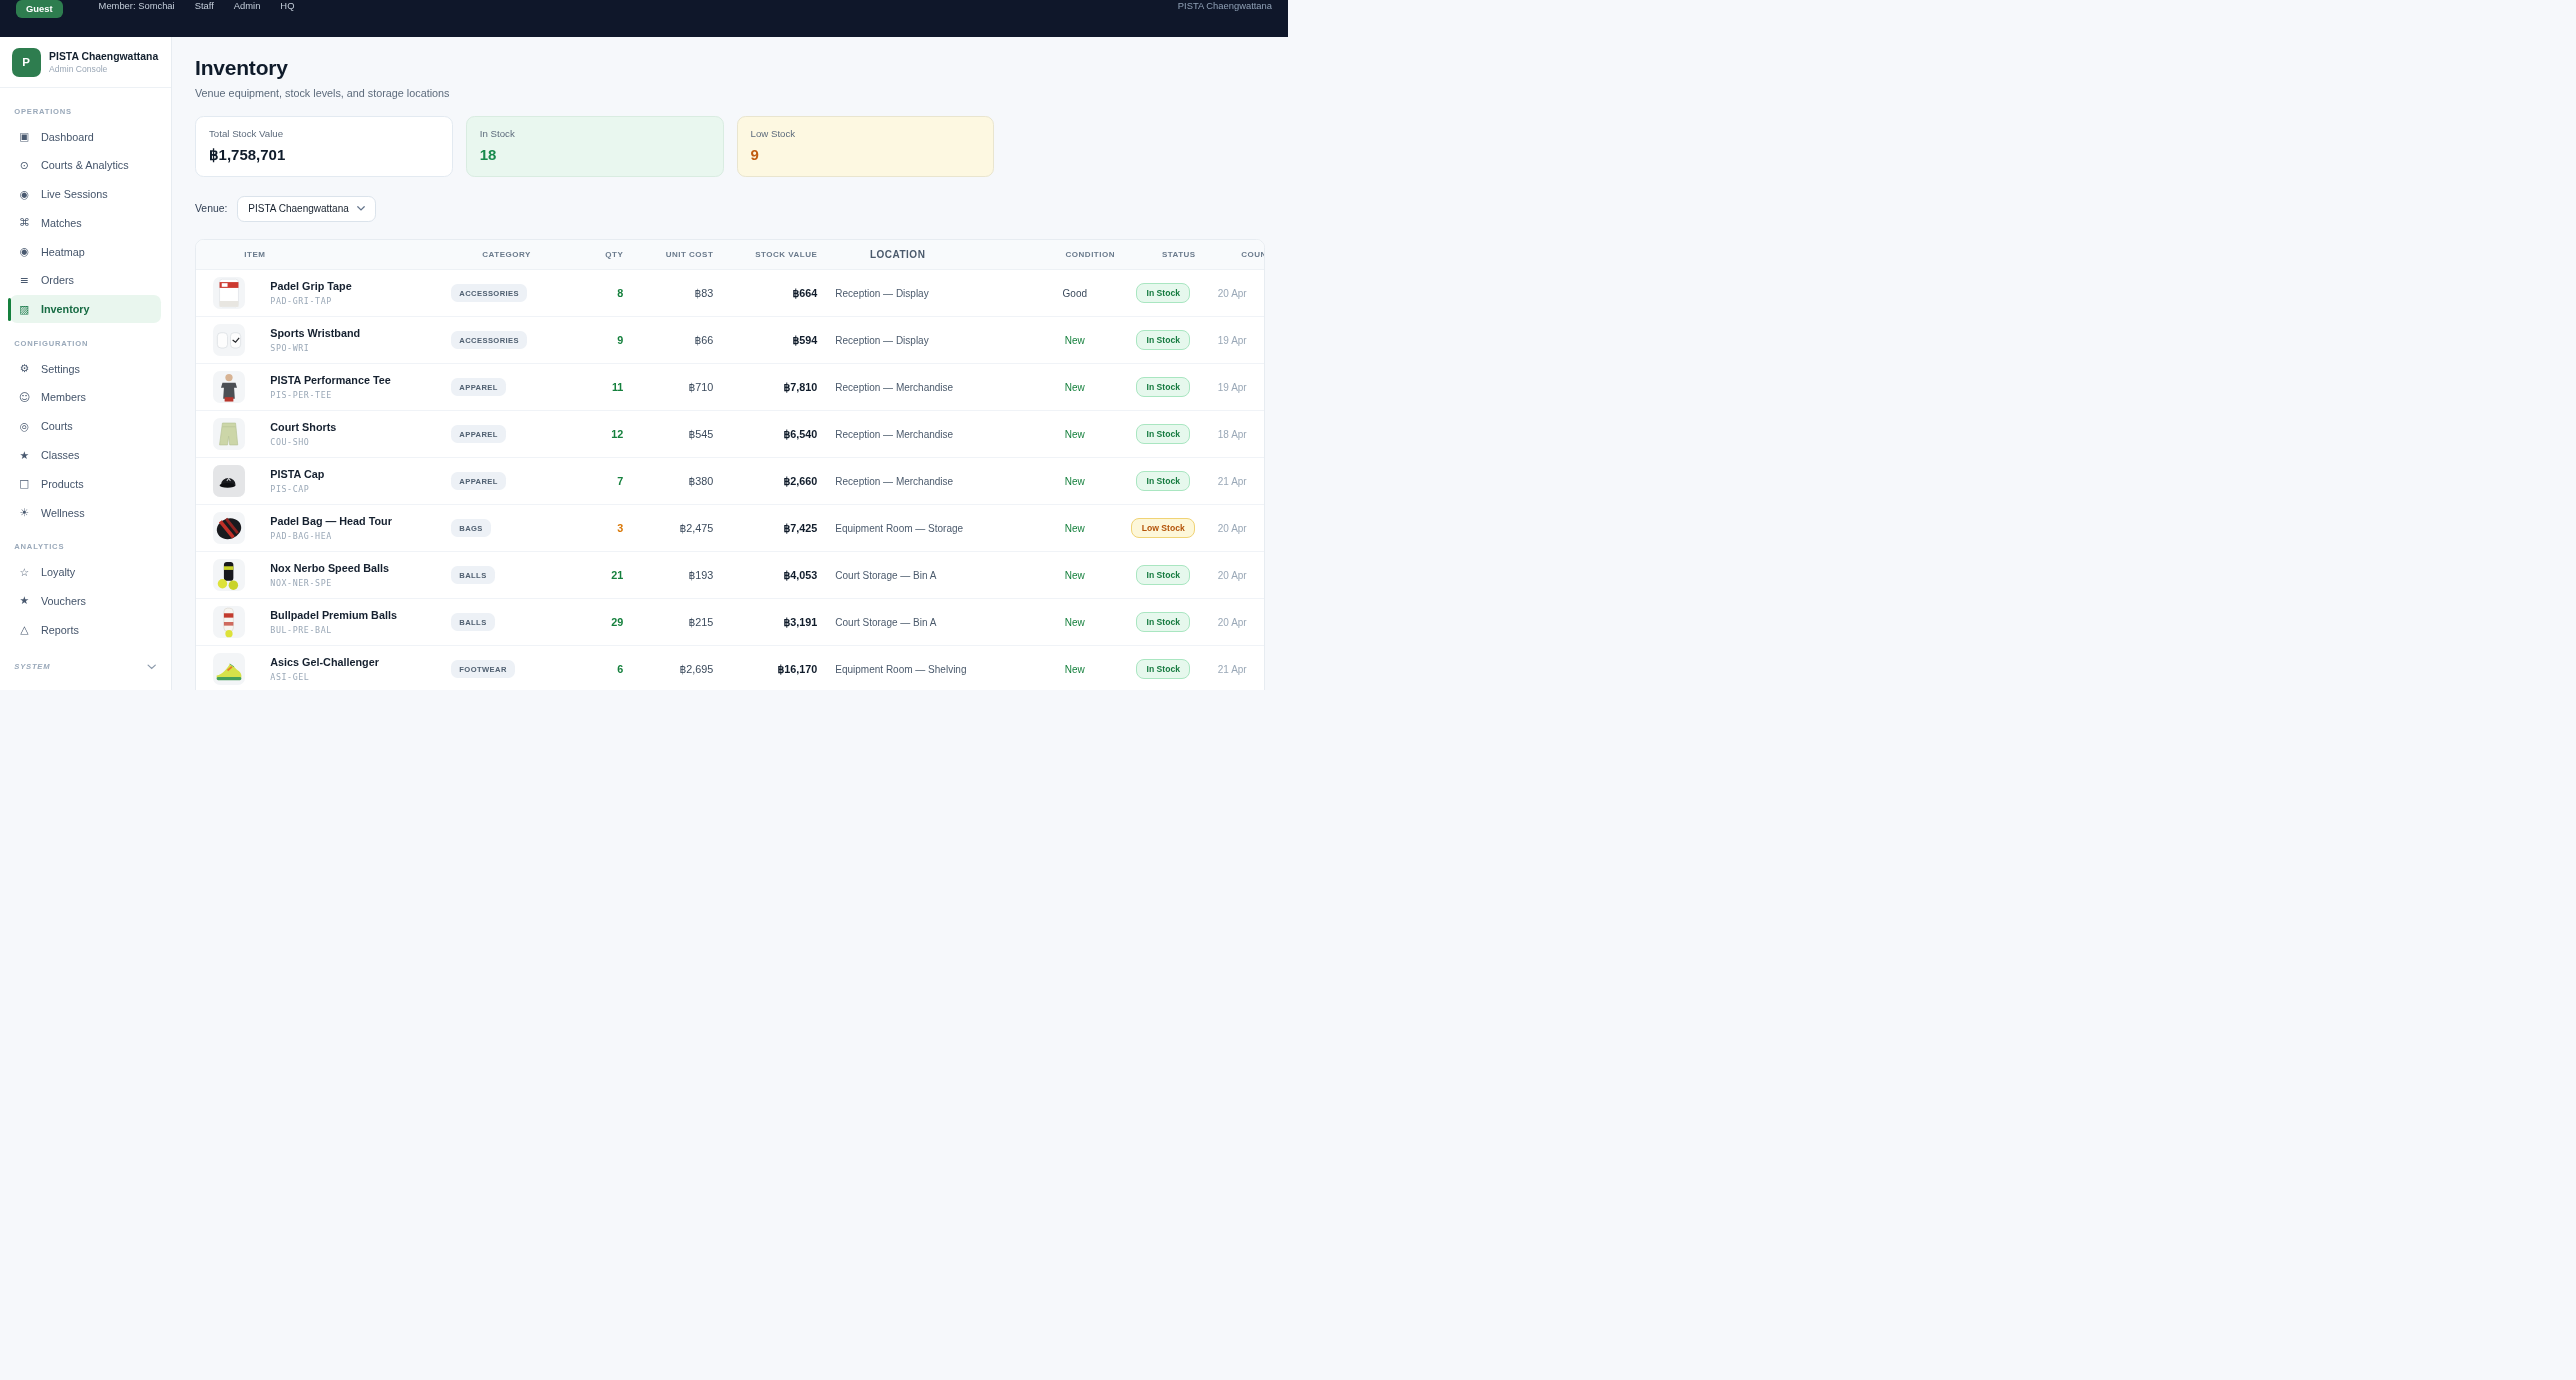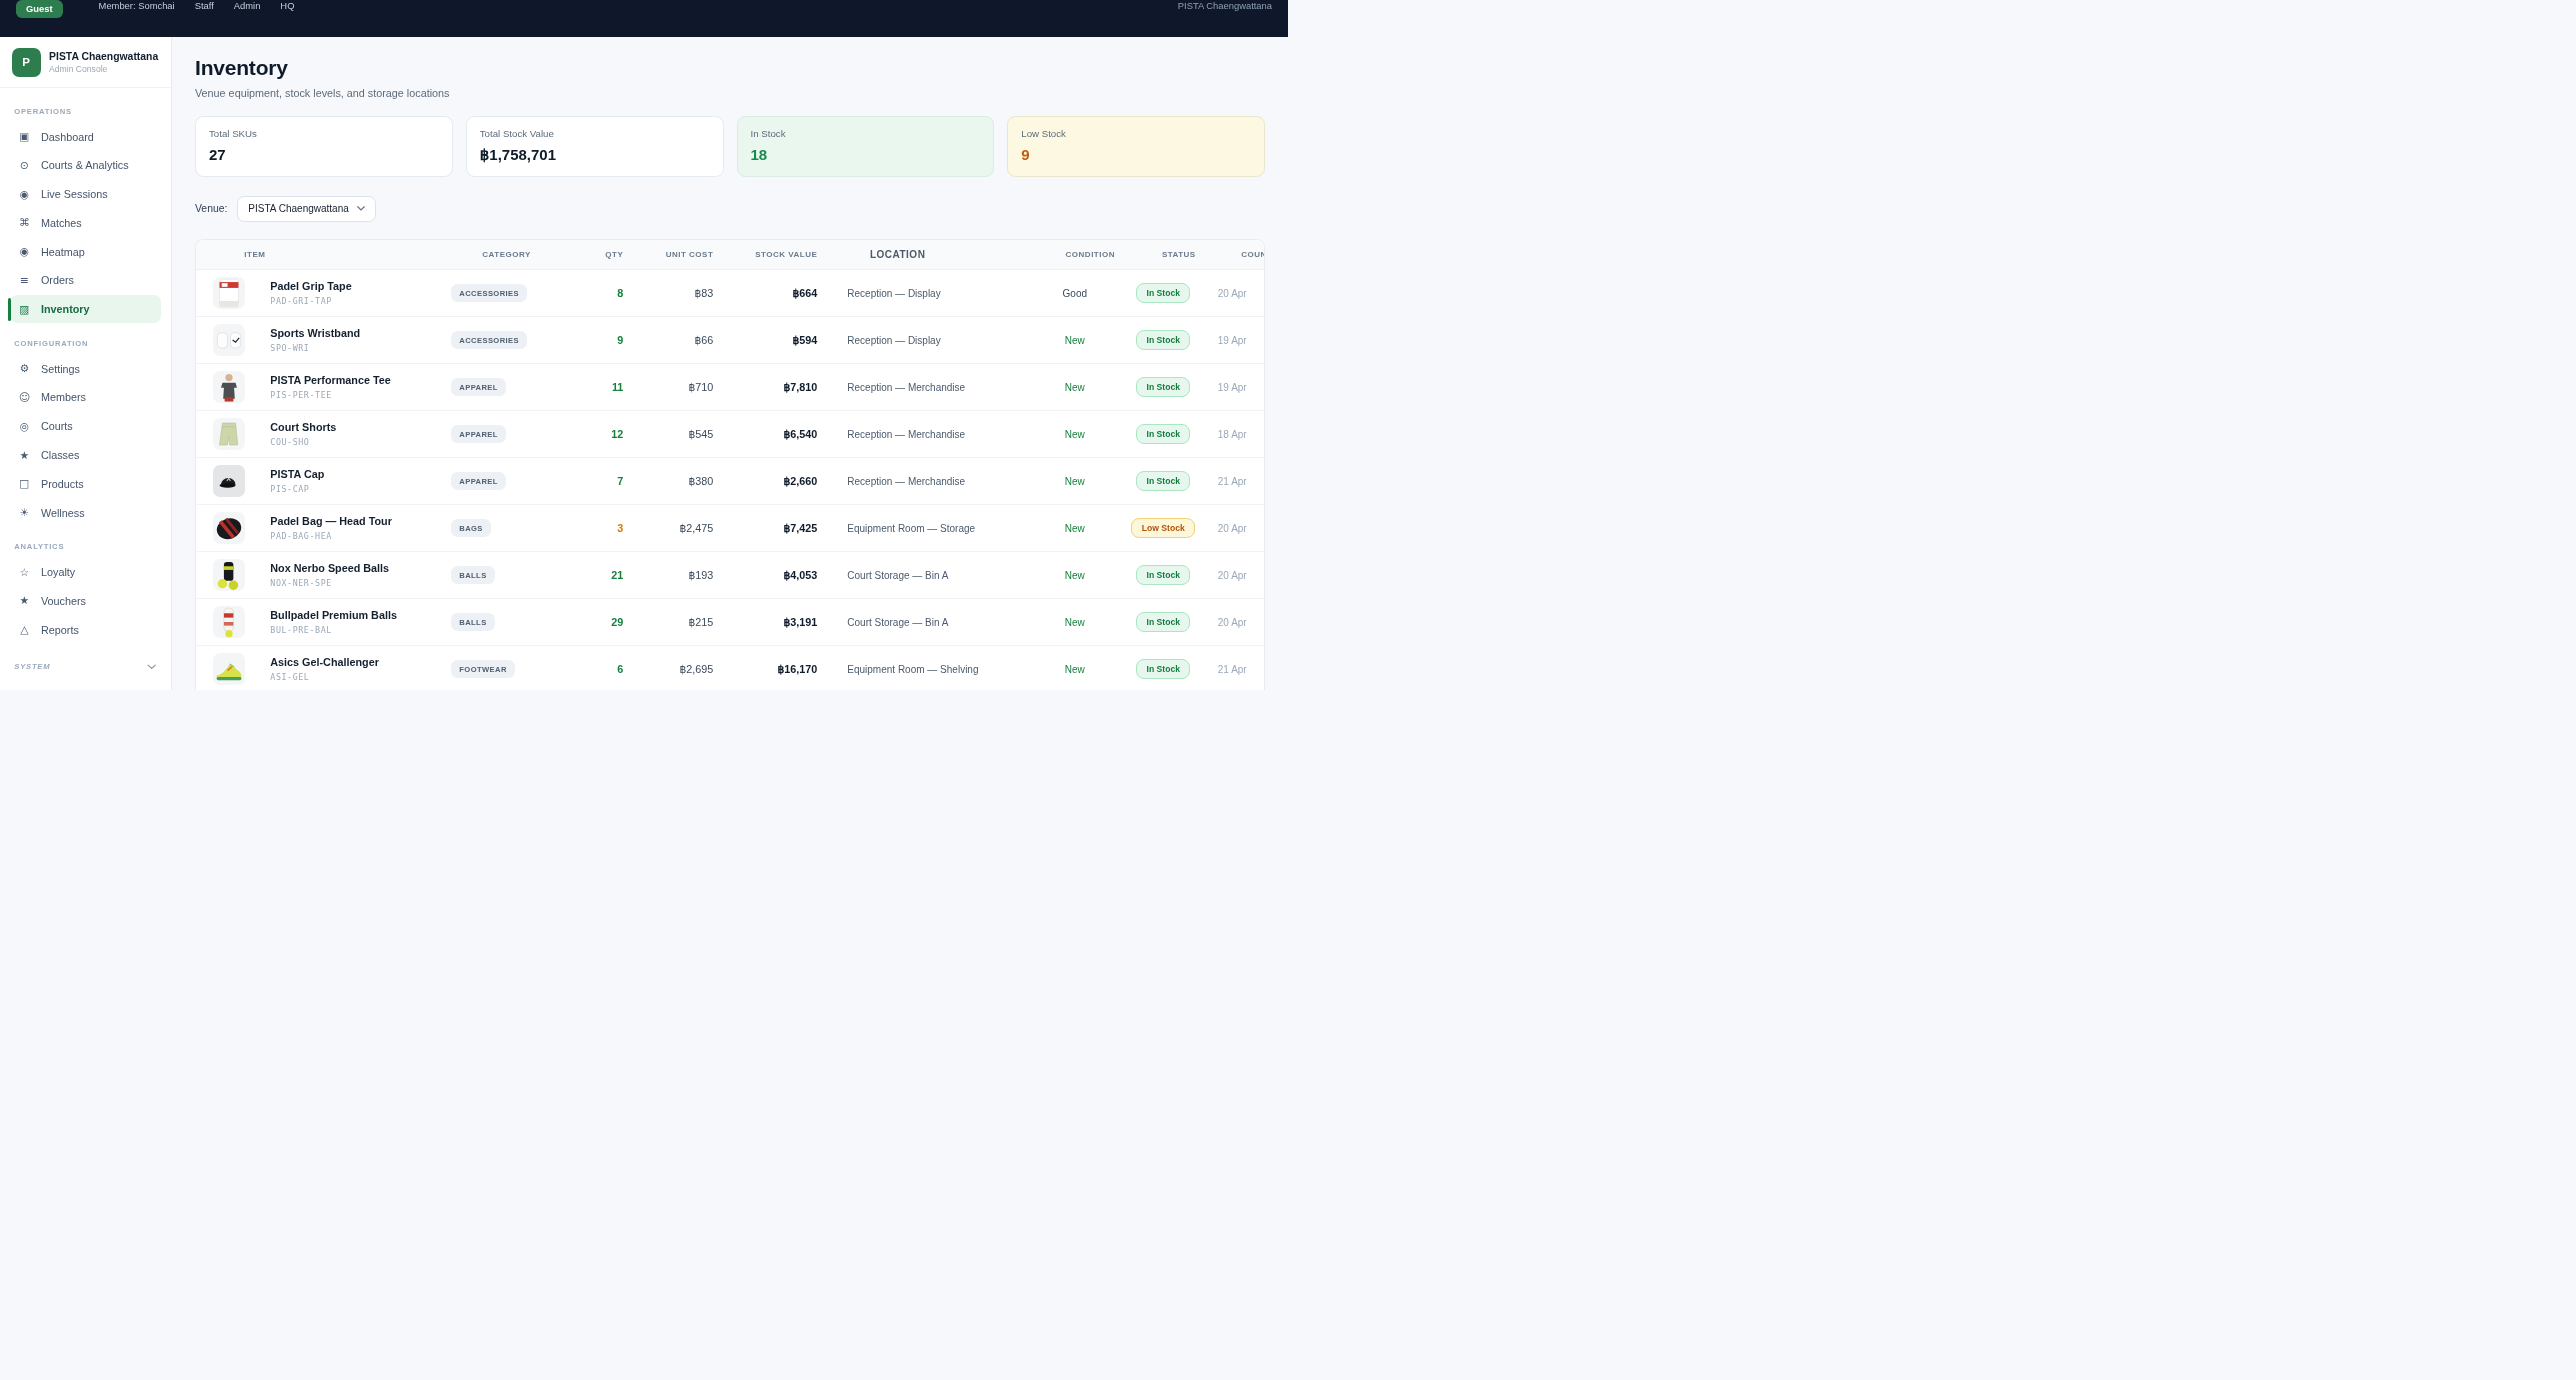--- a/index.html
+++ b/index.html
@@ -53,21 +53,21 @@
   .row{height:47px;border-bottom:0.7px solid #f0f3f7;cursor:pointer;}
   .item-cell{display:flex;align-items:center;gap:25px;}
   .thumb{width:32px;height:32px;border-radius:7.2px;background:#f3f5f7;overflow:hidden;flex:0 0 32px;display:flex;align-items:center;justify-content:center;}
   .iname{font-size:10.8px;font-weight:700;color:#15202f;}
   .sku{font-family:"DejaVu Sans Mono",monospace;font-size:8.3px;color:#9aa8b7;letter-spacing:0.6px;margin-top:3.6px;}
   .cat{display:inline-block;background:#edf1f6;color:#506071;font-size:7.6px;font-weight:700;letter-spacing:0.4px;padding:4.3px 8px;border-radius:6.5px;}
   .qty{text-align:right;font-size:10.8px;font-weight:700;}
   .qty.ok{color:#15803d}.qty.low{color:#d97706}
   .unit{text-align:right;font-size:10.8px;color:#3b4a5c;}
   .stockv{text-align:right;font-size:10.8px;font-weight:800;color:#101c2b;}
-  .loc{padding-left:30px;font-size:10px;color:#4b5a6c;}
+  .loc{padding-left:18px;font-size:10px;color:#4b5a6c;}
   .cond{text-align:center;font-size:10px;}
   .cond.new{color:#15803d}.cond.good{color:#3b4a5c}
   .statusc{text-align:center;}
   .pill{display:inline-block;font-size:8.6px;font-weight:600;padding:4.3px 9.4px;border-radius:8px;border:0.7px solid;}
   .pill.in{background:#e6f8ed;border-color:#a9e6c1;color:#157a3f;}
   .pill.low{background:#fdf7d9;border-color:#f0d375;color:#b45309;}
   .counted{text-align:right;font-size:10px;color:#9aa8b7;}
 </style>
 </head>
 <body>
@@ -168,24 +168,20 @@
           </svg>
         </div>
       </div>
   </div>
 
   <div class="main">
     <div class="page-title">Inventory</div>
     <div class="page-sub">Venue equipment, stock levels, and storage locations</div>
 
     <div class="stats" id="stats">
-        <div class="card">
-          <div class="label">Total SKUs</div>
-          <div class="value">27</div>
-        </div>
         <div class="card">
           <div class="label">Total Stock Value</div>
           <div class="value">฿1,758,701</div>
         </div>
         <div class="card green">
           <div class="label">In Stock</div>
           <div class="value">18</div>
         </div>
         <div class="card yellow">
           <div class="label">Low Stock</div>

